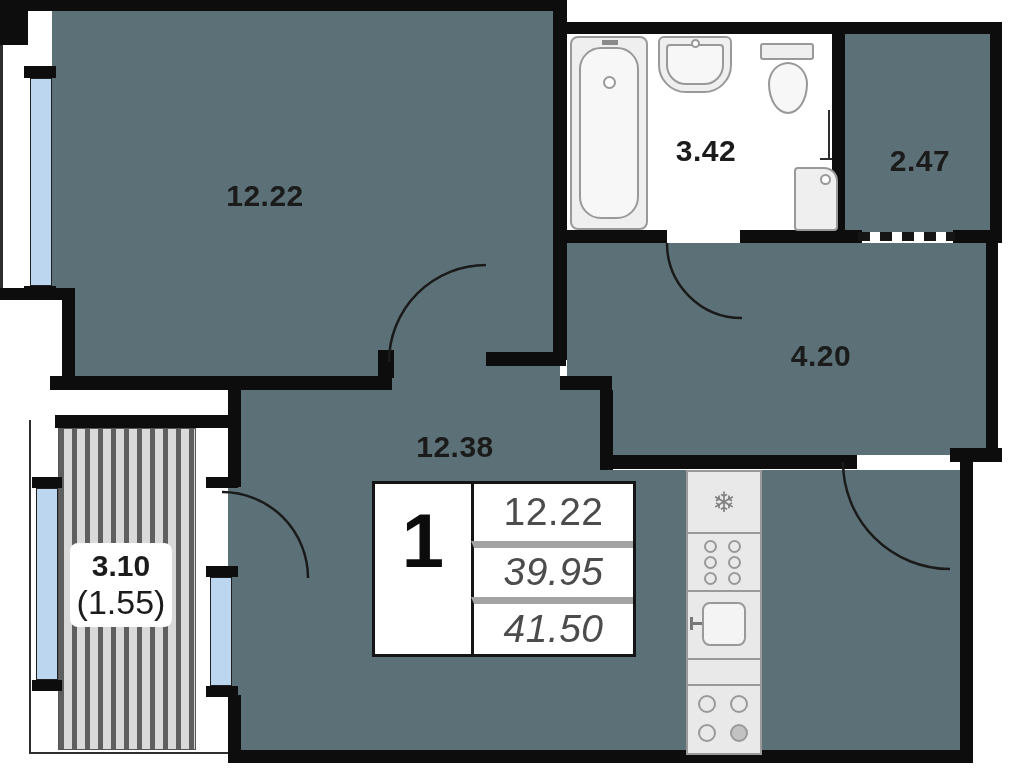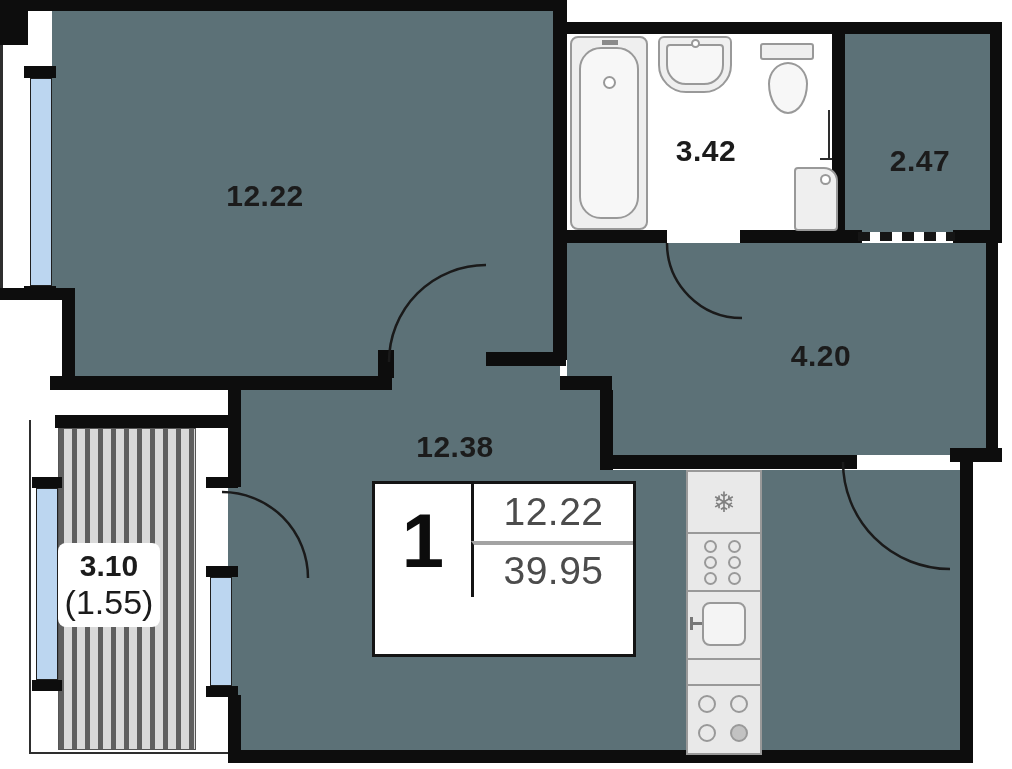--- a/index.html
+++ b/index.html
@@ -20,21 +20,21 @@
   .pill{background:#ffffff;border-radius:8px;display:flex;flex-direction:column;align-items:center;
         justify-content:center;}
   .pill .l1{font-size:30px;font-weight:600;color:#1b1b1b;}
   .pill .l2{font-size:34px;font-weight:500;color:#1b1b1b;}
   
   #info-table{position:absolute;left:372px;top:481px;width:258px;height:170px;background:#fff;
               border:3px solid #141414;display:grid;grid-template-columns:96px 1fr;
               grid-template-rows:1fr 1fr 1fr;}
   #info-table .cell{display:flex;align-items:center;justify-content:center;}
   .bl{border-left:3px solid #141414;}
-  .bt{border-top:4px solid #a3a3a3;}
+  .bt{border-top:7px solid #a3a3a3;font-style:italic;}
   .big1{font-size:76px;font-weight:800;color:#0c0c0c;grid-column:1;grid-row:1/3;}
   .num{font-size:39px;font-weight:400;color:#4c4c4c;letter-spacing:.5px;}
   .apt{font-size:39px;font-weight:800;color:#0c0c0c;}
   
   #kitchen{position:absolute;left:686px;top:470px;width:76px;height:285px;background:#e9e9e9;
            border:2px solid #999;box-sizing:border-box;}
   .kseg{position:absolute;left:0;width:72px;box-sizing:border-box;border-bottom:2px solid #999;}
   .burner{position:absolute;width:18px;height:18px;border:2px solid #999;border-radius:50%;box-sizing:border-box;}
   .dotc{position:absolute;width:13px;height:13px;border:2px solid #999;border-radius:50%;box-sizing:border-box;}
   svg.overlay{position:absolute;left:0;top:0;pointer-events:none;}
@@ -144,24 +144,25 @@
     <path d="M 222 492 A 86 86 0 0 1 308 578" fill="none" stroke="#1a1a1a" stroke-width="2.5"></path>
     <path d="M 843 462 A 107 107 0 0 0 950 569" fill="none" stroke="#1a1a1a" stroke-width="2.5"></path>
   </svg>
 
   <div class="room-label" style="left:265px;top:196px;">12.22</div>
   <div class="room-label" style="left:706px;top:151px;">3.42</div>
   <div class="room-label" style="left:920px;top:161px;text-align:right;">2.47</div>
   <div class="room-label" style="left:821px;top:356px;">4.20</div>
   <div class="room-label" style="left:455px;top:447px;">12.38</div>
 
-  <div class="abs pill" style="left:58px;top:543px;width:102px;height:84px;">
+  <div class="abs pill" style="left:70px;top:543px;width:102px;height:84px;">
     <div class="l1">3.10</div>
     <div class="l2">(1.55)</div>
   </div>
 
   <div id="info-table">
     <div class="cell big1">1</div>
     <div class="cell num bl" style="grid-column:2;grid-row:1;">12.22</div>
     <div class="cell num bl bt" style="grid-column:2;grid-row:2;">39.95</div>
+    <div class="cell num bl bt" style="grid-column:2;grid-row:3;">41.50</div>
   </div>
 
 </div>
 
 </body></html>

